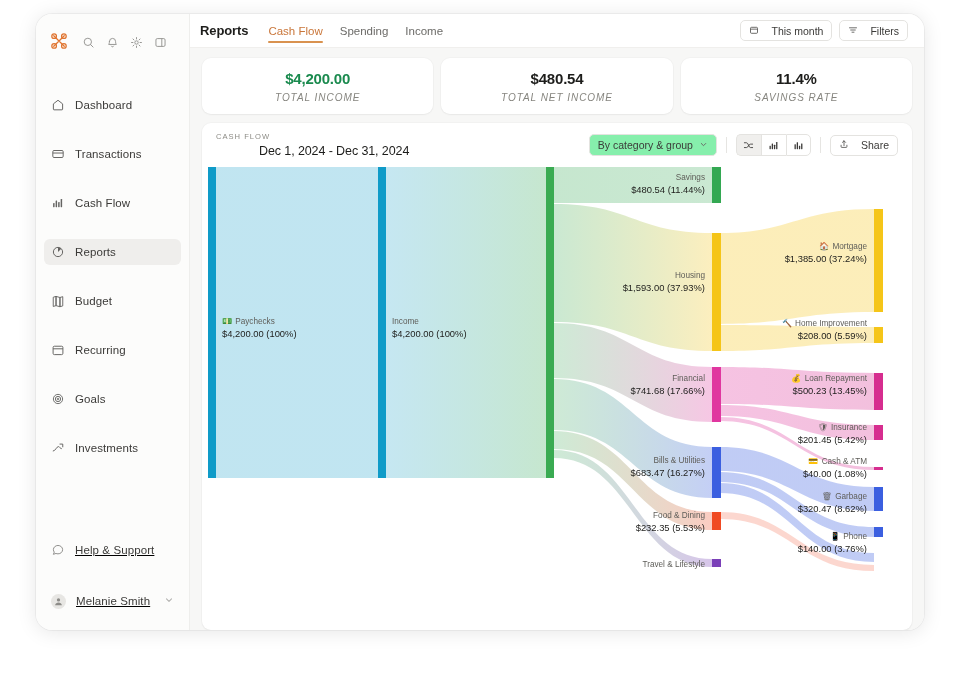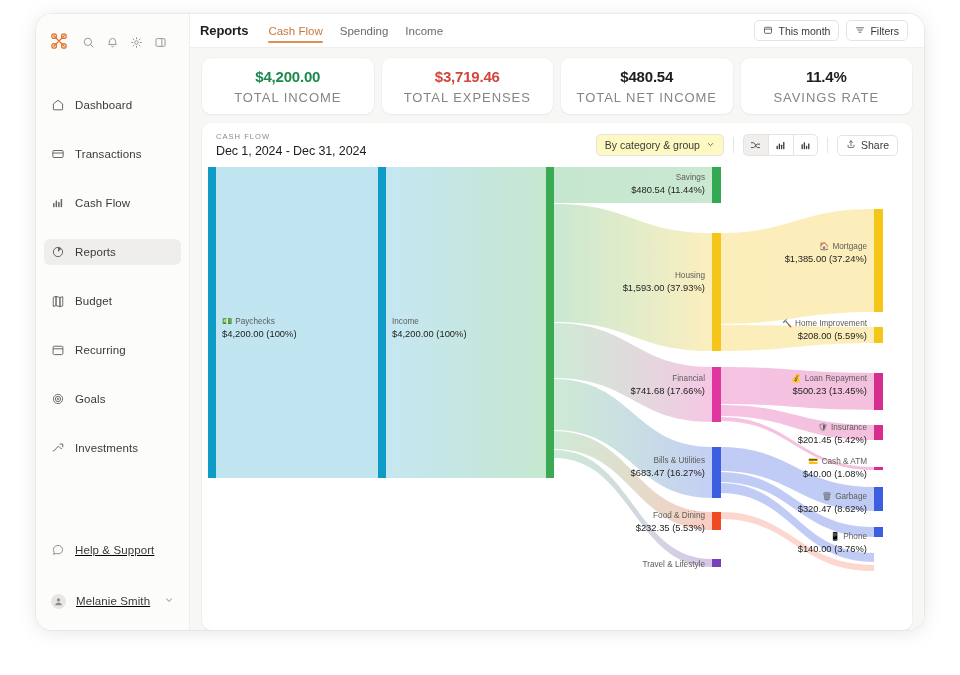--- a/index.html
+++ b/index.html
@@ -74,59 +74,59 @@
     font-size: 11.5px; color: #6c6b68; height: 100%;
     display: flex; align-items: center; position: relative; cursor: pointer;
   }
   .tab.active { color: #c9763a; }
   .tab.active::after {
     content:""; position: absolute; left: 0; right: 0; bottom: 4px;
     height: 1.6px; background: #d9924f; border-radius: 2px;
   }
   .top-right { margin-left: auto; display: flex; align-items: center; gap: 7px; }
   .pill {
-    display: flex; align-items: center; gap: 5px;
+    display: flex; align-items: center; gap: 12px;
     height: 21px; padding: 0 8px;
     border: 1px solid #e4e3e0; border-radius: 5px;
     background: #fff; font-size: 10.5px; color: #3b3a38; cursor: pointer;
     white-space: nowrap;
   }
 
   #content { flex: 1; overflow: hidden; padding: 10px 12px 0 12px; display: flex; flex-direction: column; }
 
   
   #stats { display: flex; gap: 8px; flex: 0 0 auto; }
   .stat {
     flex: 1; background: #fff; border-radius: 9px;
     height: 56px; display: flex; flex-direction: column;
     align-items: center; justify-content: center; gap: 5px;
     box-shadow: 0 1px 2px rgba(0,0,0,0.045), 0 0 0 1px rgba(0,0,0,0.02);
   }
   .stat-val { font-size: 15px; font-weight: 600; letter-spacing: -0.2px; color:#1d1d1b; }
   .stat-val.pos { color: #1a8a4e; }
   .stat-val.neg { color: #d1453b; }
-  .stat-lab { font-size: 13px; letter-spacing: .95px; color: #86857f; text-transform: uppercase; }
+  .stat-lab { font-size: 10px; letter-spacing: .95px; color: #86857f; text-transform: uppercase; font-style: italic; }
 
   
   #chart-card {
     margin-top: 9px; background: #fff; border-radius: 9px;
     flex: 1; min-height: 0; position: relative; overflow: hidden;
     box-shadow: 0 1px 2px rgba(0,0,0,0.045), 0 0 0 1px rgba(0,0,0,0.02);
   }
   #chart-head {
     height: 44px; display: flex; align-items: center;
     padding: 0 14px 0 14px;
   }
   .ch-eyebrow { font-size: 7.6px; letter-spacing: 1px; color: #8c8b85; text-transform: uppercase; }
-  .ch-range { font-size: 12.5px; color: #1d1d1b; margin-top: 3px; letter-spacing: -0.1px;}
+  .ch-range { font-size: 12.5px; color: #1d1d1b; margin-top: 3px; letter-spacing: -0.1px; margin-left: 43px;}
   .ch-right { margin-left: auto; display: flex; align-items: center; gap: 9px; }
   .select {
     display: flex; align-items: center; gap: 6px;
     height: 22px; padding: 0 8px; border: 1px solid #e4e3e0;
-    border-radius: 5px; background: #fef9c3; font-size: 10.5px; color: #3b3a38; cursor: pointer;
+    border-radius: 5px; background: #86efac; font-size: 10.5px; color: #3b3a38; cursor: pointer;
   }
   .vdiv { width: 1px; height: 16px; background: #e6e5e2; }
   .seggroup { display: flex; align-items: center; }
   .seg {
     width: 25px; height: 22px; display: flex; align-items: center; justify-content: center;
     border: 1px solid #e4e3e0; background: #fff; cursor: pointer; border-right-width: 0;
   }
   .seg:first-child { border-radius: 5px 0 0 5px; }
   .seg:last-child { border-radius: 0 5px 5px 0; border-right-width: 1px; }
   .seg.active { background: #f0efed; }
@@ -314,24 +314,20 @@
         </div>
       </div>
     </header>
 
     <div id="content">
 
       <div id="stats">
         <div class="stat">
           <span class="stat-val pos">$4,200.00</span>
           <span class="stat-lab">Total Income</span>
-        </div>
-        <div class="stat">
-          <span class="stat-val neg">$3,719.46</span>
-          <span class="stat-lab">Total Expenses</span>
         </div>
         <div class="stat">
           <span class="stat-val">$480.54</span>
           <span class="stat-lab">Total Net Income</span>
         </div>
         <div class="stat">
           <span class="stat-val">11.4%</span>
           <span class="stat-lab">Savings Rate</span>
         </div>
       </div>

